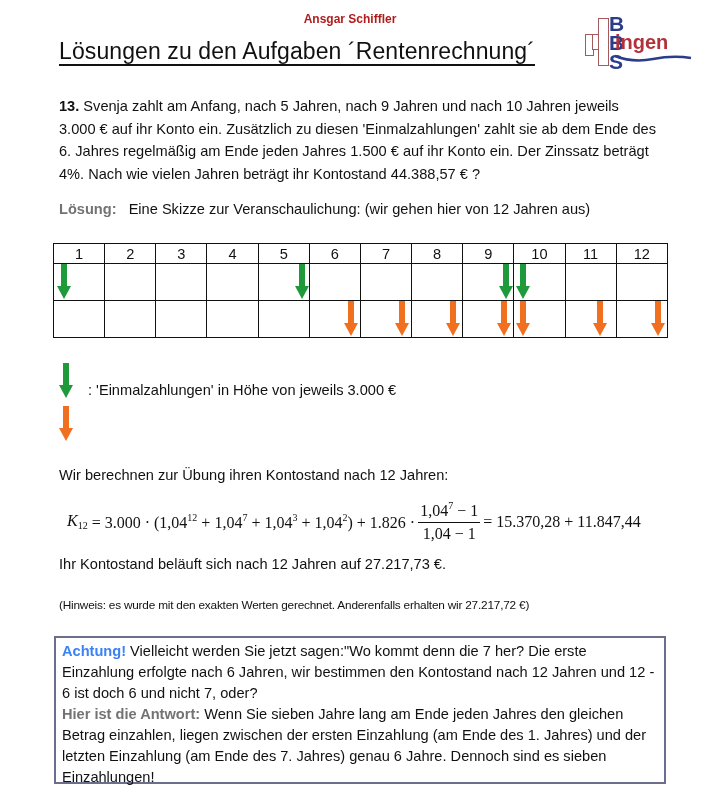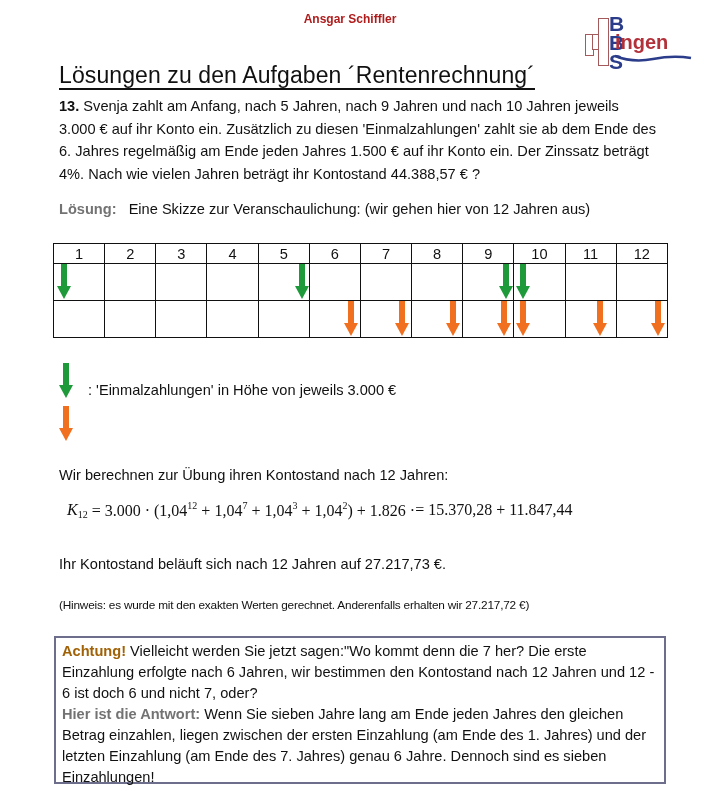--- a/index.html
+++ b/index.html
@@ -1,31 +1,31 @@
 <!DOCTYPE html>
 <html><head>
 <meta charset="utf-8">
 <style>
   html, body { margin: 0; padding: 0; background: #ffffff; }
   body { width: 704px; height: 806px; position: relative; overflow: hidden;
          font-family: "Liberation Sans", "DejaVu Sans", sans-serif; color: #111; }
   .abs { position: absolute; }
   .author { left: 0; width: 704px; top: 12px; text-align: center; font-size: 12px; font-weight: bold; color: #b01c1c; padding-left: 16px; }
   .author span { position: relative; left: -18px; }
-  .title { left: 59px; top: 38px; font-size: 23px; color: #111; text-decoration: underline; text-decoration-thickness: 2px; text-underline-offset: 5px; letter-spacing: 0.1px; white-space: nowrap; margin-top: 24px; }
+  .title { left: 59px; top: 38px; font-size: 23px; color: #111; text-decoration: underline; text-decoration-thickness: 2px; text-underline-offset: 5px; letter-spacing: 0.1px; white-space: nowrap; }
   .logo { left: 583px; top: 12px; width: 115px; height: 60px; }
   .logo .bar { position: absolute; border: 1.5px solid #a45a5a; background: #fff; }
   .logo .L { position: absolute; font-weight: bold; color: #2b3d8a; font-size: 21px; line-height: 19px; }
   .logo .ingen { position: absolute; left: 32px; top: 19px; color: #b3313a; font-weight: bold; font-size: 20px; text-align: center; }
   .logo .wave { position: absolute; left: 30px; top: 41px; }
   .para { left: 59px; top: 95px; width: 600px; font-size: 14.6px; line-height: 22.5px; }
   .para b { font-weight: bold; }
   .loesung-line { left: 59px; top: 201px; font-size: 14.6px; white-space: nowrap; }
   .green { color: #737373; font-weight: bold; }
-  .red { color: #a16207; font-weight: bold; }
+  .red { color: #3b82f6; font-weight: bold; }
   table.timeline { position: absolute; left: 53px; top: 243px; border-collapse: collapse; width: 615px; table-layout: fixed; }
   table.timeline td { border: 1.5px solid #111; padding: 0; position: relative; font-size: 14.6px; text-align: center; }
   table.timeline tr.hdr td { height: 19px; }
   table.timeline tr.r2 td, table.timeline tr.r3 td { height: 36px; }
   .arrow { position: absolute; width: 14px; height: 36px; }
   .legend-row { left: 59px; font-size: 14.6px; white-space: nowrap; }
   .legend-row .arrow { position: absolute; left: 0; top: 0; }
   .legend-row .txt { position: absolute; left: 18px; margin-left: 11px; }
   .formula { left: 67px; top: 500px; font-family: "Liberation Serif", "DejaVu Serif", serif; font-size: 16px; white-space: nowrap; display: flex; align-items: center; }
   .formula sub { font-size: 10px; vertical-align: -3px; }
@@ -180,20 +180,24 @@
       <rect x="4" y="0" width="6" height="24" fill="#f07020"></rect>
       <polygon points="0,22 14,22 7,35" fill="#f07020"></polygon>
     </svg>
 </div>
 
 <div class="abs txt146" style="left:59px; top:467px;">Wir berechnen  zur Übung ihren Kontostand nach 12 Jahren:</div>
 
 <div class="abs formula">
   <span><i>K</i><sub>12</sub></span>
   <span style="white-space:pre;">&nbsp;<span>= 3.000 · (1,04</span><sup>12</sup><span> + 1,04</span><sup>7</sup><span> + 1,04</span><sup>3</sup><span> + 1,04</span><sup>2</sup><span>) + 1.826 ·</span></span>
+  <span class="frac">
+    <span class="num" style="white-space:pre;"><span>1,04</span><sup>7</sup><span> − 1</span></span>
+    <span class="den">1,04 − 1</span>
+  </span>
   <span>= 15.370,28 + 11.847,44</span>
 </div>
 
 <div class="abs txt146" style="left:59px; top:556px;">Ihr Kontostand beläuft sich nach 12 Jahren auf 27.217,73 €.</div>
 <div class="abs hint">(Hinweis: es wurde mit den exakten Werten gerechnet. Anderenfalls erhalten wir 27.217,72  €)</div>
 
 <div class="abs notebox">
   <span class="red">Achtung!</span><span> Vielleicht werden Sie jetzt sagen:"Wo kommt denn die 7 her? Die erste Einzahlung erfolgte nach 6 Jahren, wir bestimmen den Kontostand nach 12 Jahren und 12 - 6  ist doch 6 und nicht 7, oder?</span><br>
   <span class="green">Hier ist die Antwort:</span><span> Wenn Sie sieben Jahre lang am Ende jeden Jahres den gleichen Betrag einzahlen, liegen zwischen der ersten Einzahlung (am Ende des 1. Jahres) und der letzten Einzahlung (am Ende des 7. Jahres) genau 6 Jahre. Dennoch sind es sieben Einzahlungen!</span>
 </div>

